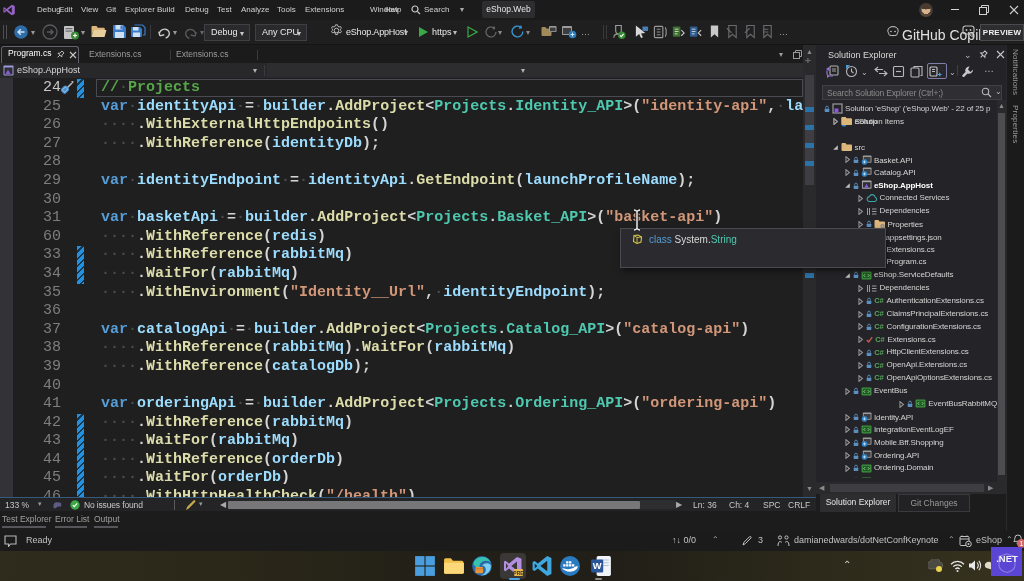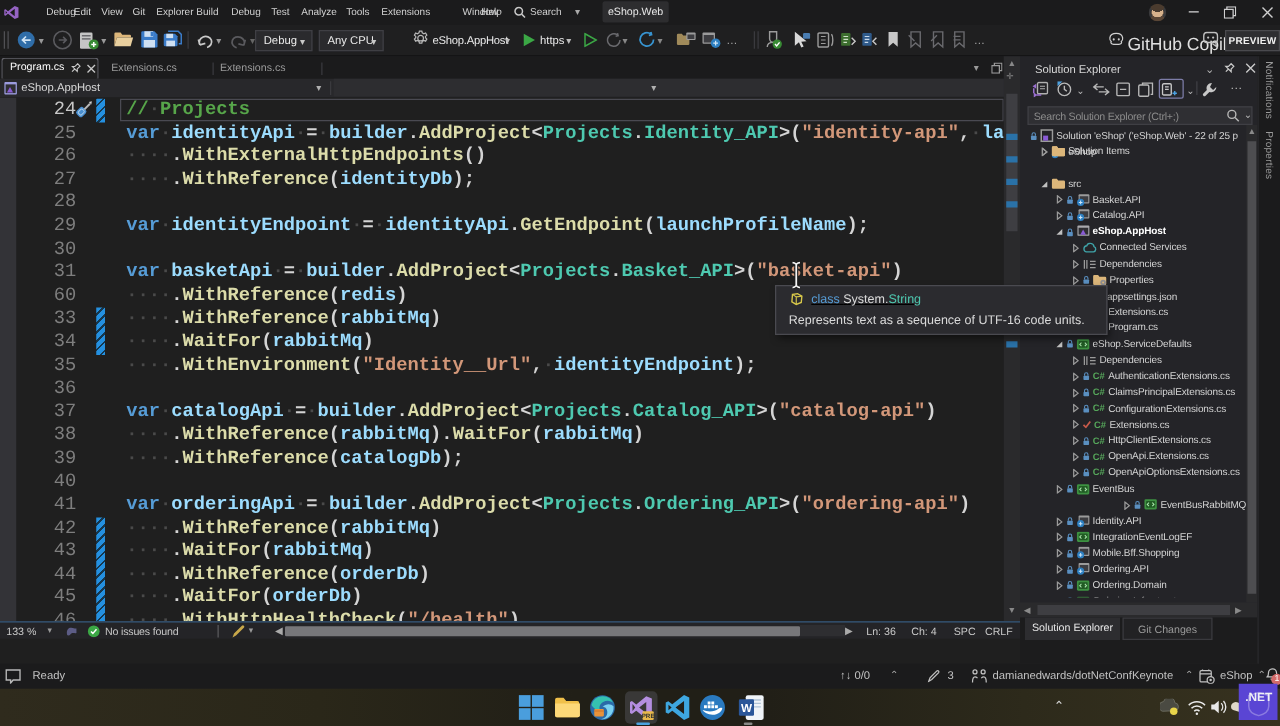--- a/index.html
+++ b/index.html
@@ -304,20 +304,25 @@
     <span class="abs" style="left:220px;top:2px;color:#aaa;font-size:8px;">◀</span>
     <span class="abs" style="left:228px;top:3px;width:412px;height:8px;background:#77777a;border-radius:1px;"></span>
     <span class="abs" style="left:640px;top:2px;width:36px;height:9px;background:#2e2e31;"></span>
     <span class="abs" style="left:676px;top:2px;color:#aaa;font-size:8px;">▶</span>
     <span class="abs" style="left:693px;top:2px;">Ln: 36</span>
     <span class="abs" style="left:729px;top:2px;">Ch: 4</span>
     <span class="abs" style="left:763px;top:2px;">SPC</span>
     <span class="abs" style="left:788px;top:2px;">CRLF</span>
   </div>
 
+  <div id="paneltabs">
+    <span class="ptab" style="left:2px;">Test Explorer<u style="width:44px"></u></span>
+    <span class="ptab" style="left:55px;">Error List<u style="width:32px"></u></span>
+    <span class="ptab" style="left:94px;">Output<u style="width:24px"></u></span>
+  </div>
 
   <div id="statusbar">
     <svg class="abs" style="left:4px;top:4px" width="13" height="12" viewBox="0 0 13 12">
         <path d="M1 1 h11 v8 h-5.5 l-2 2.5 v-2.5 H1 Z" fill="none" stroke="#b8b8b8" stroke-width="1.1"></path>
       </svg>
     <span class="abs" style="left:26px;top:4px;">Ready</span>
     <span class="abs" style="left:672px;top:4px;">↑↓ 0/0</span>
     <span class="abs" style="left:712px;top:4px;color:#aaa;font-size:8px;">⌃</span>
     <svg class="abs" style="left:742px;top:4px" width="11" height="11" viewBox="0 0 11 11">
         <path d="M1 10 L2 7.2 L7.5 1.7 a1 1 0 0 1 1.4 1.4 L3.4 8.6 Z" fill="none" stroke="#c2c2c2" stroke-width="1"></path>
@@ -712,21 +717,20 @@
   <div id="rightstrip">
     <span class="vtext" style="top:4px;">Notifications</span>
     <span class="vtext" style="top:60px;">Properties</span>
   </div>
 
   <div id="tooltip">
     <svg class="abs" style="left:9px;top:5px" width="13" height="13" viewBox="0 0 13 13">
         <path d="M4 1.5 L8 1 L11.5 3 L11 8 L7 9.5 L3.5 7.5 Z" fill="none" stroke="#d8c84a" stroke-width="1.1"></path>
         <path d="M4 1.5 L7 3.5 L11.5 3 M7 3.5 L7 9.5" fill="none" stroke="#d8c84a" stroke-width="0.9"></path>
       </svg>
-    <span class="abs" style="left:28px;top:5px;font-size:10px;text-decoration:underline;"><span style="color:#569cd6">class</span> <span style="color:#dadada">System</span><span style="color:#dadada">.</span><span style="color:#4ec9b0">String</span></span>
-    <span class="abs" style="left:10px;top:22px;font-size:10px;color:#dadada;">Represents text as a sequence of UTF-16 code units.</span>
+    <span class="abs" style="left:28px;top:5px;font-size:10px;"><span style="color:#569cd6">class</span> <span style="color:#dadada">System</span><span style="color:#dadada">.</span><span style="color:#4ec9b0">String</span></span>
   </div>
 
   <svg class="abs" style="left:630px;top:209px;z-index:60" width="14" height="22" viewBox="0 0 14 22">
       <path d="M4 1 C5.2 1 6.2 1.6 7 2.4 C7.8 1.6 8.8 1 10 1 M7 2.4 V19.6 M4 21 C5.2 21 6.2 20.4 7 19.6 C7.8 20.4 8.8 21 10 21" fill="none" stroke="#1f1f1f" stroke-width="3.2"></path>
       <path d="M4 1 C5.2 1 6.2 1.6 7 2.4 C7.8 1.6 8.8 1 10 1 M7 2.4 V19.6 M4 21 C5.2 21 6.2 20.4 7 19.6 C7.8 20.4 8.8 21 10 21" fill="none" stroke="#f5f5f5" stroke-width="1.4"></path>
     </svg>
 </div>
 
 </body></html>

